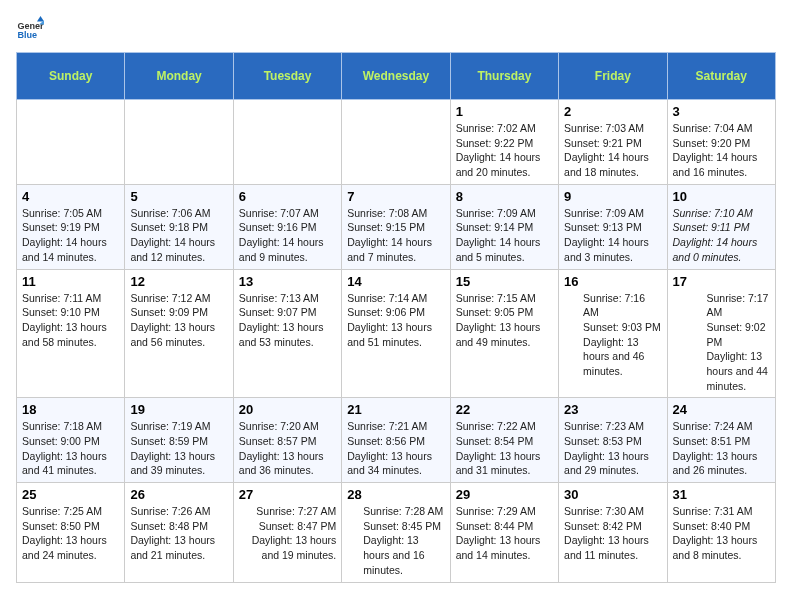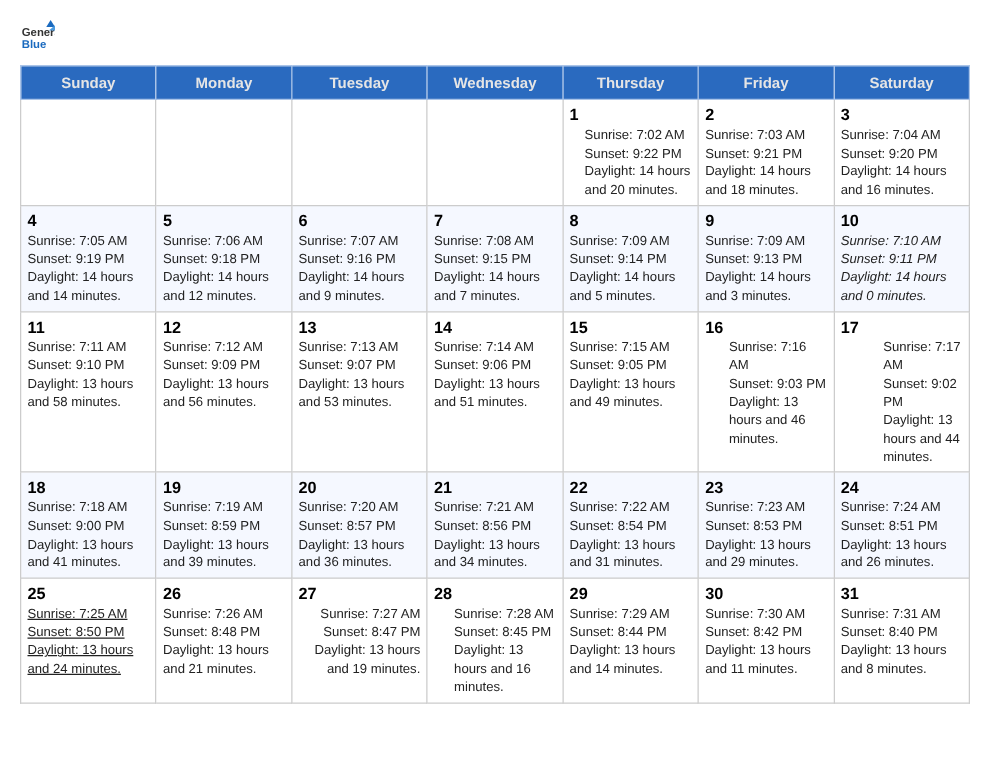--- a/index.html
+++ b/index.html
@@ -37,22 +37,22 @@
       font-size: 16px;
       color: #555;
     }
     table {
       width: 100%;
       border-collapse: collapse;
       font-size: 11px;
     }
     thead th {
       background-color: #2a6abf;
-      color: #e5e5e5;
-      padding: 6px 4px;
+      color: #bef264;
+      padding: 16px 4px;
       text-align: center;
       font-size: 12px;
       font-weight: bold;
       border: 1px solid #aac4e8;
     }
     td {
       border: 1px solid #ccc;
       vertical-align: top;
       padding: 4px 5px;
       width: calc(100% / 7);
@@ -110,21 +110,21 @@
       </tr>
   </thead>
   <tbody id="calendar-body">
   <tr>
         <td class="empty-cell"></td>
         <td class="empty-cell"></td>
         <td class="empty-cell"></td>
         <td class="empty-cell"></td>
         <td>
           <span class="day-number">1</span>
-          <div class="day-info" style="white-space: pre-line; margin-left: 12px;">Sunrise: 7:02 AM
+          <div class="day-info" style="white-space: pre-line;">Sunrise: 7:02 AM
 Sunset: 9:22 PM
 Daylight: 14 hours and 20 minutes.</div>
         </td>
         <td>
           <span class="day-number">2</span>
           <div class="day-info" style="white-space: pre-line;">Sunrise: 7:03 AM
 Sunset: 9:21 PM
 Daylight: 14 hours and 18 minutes.</div>
         </td>
         <td>
@@ -262,21 +262,21 @@
         <td>
           <span class="day-number">24</span>
           <div class="day-info" style="white-space: pre-line;">Sunrise: 7:24 AM
 Sunset: 8:51 PM
 Daylight: 13 hours and 26 minutes.</div>
         </td>
       </tr>
       <tr>
         <td>
           <span class="day-number">25</span>
-          <div class="day-info" style="white-space: pre-line; text-decoration: underline;">Sunrise: 7:25 AM
+          <div class="day-info" style="white-space: pre-line;">Sunrise: 7:25 AM
 Sunset: 8:50 PM
 Daylight: 13 hours and 24 minutes.</div>
         </td>
         <td>
           <span class="day-number">26</span>
           <div class="day-info" style="white-space: pre-line;">Sunrise: 7:26 AM
 Sunset: 8:48 PM
 Daylight: 13 hours and 21 minutes.</div>
         </td>
         <td>

